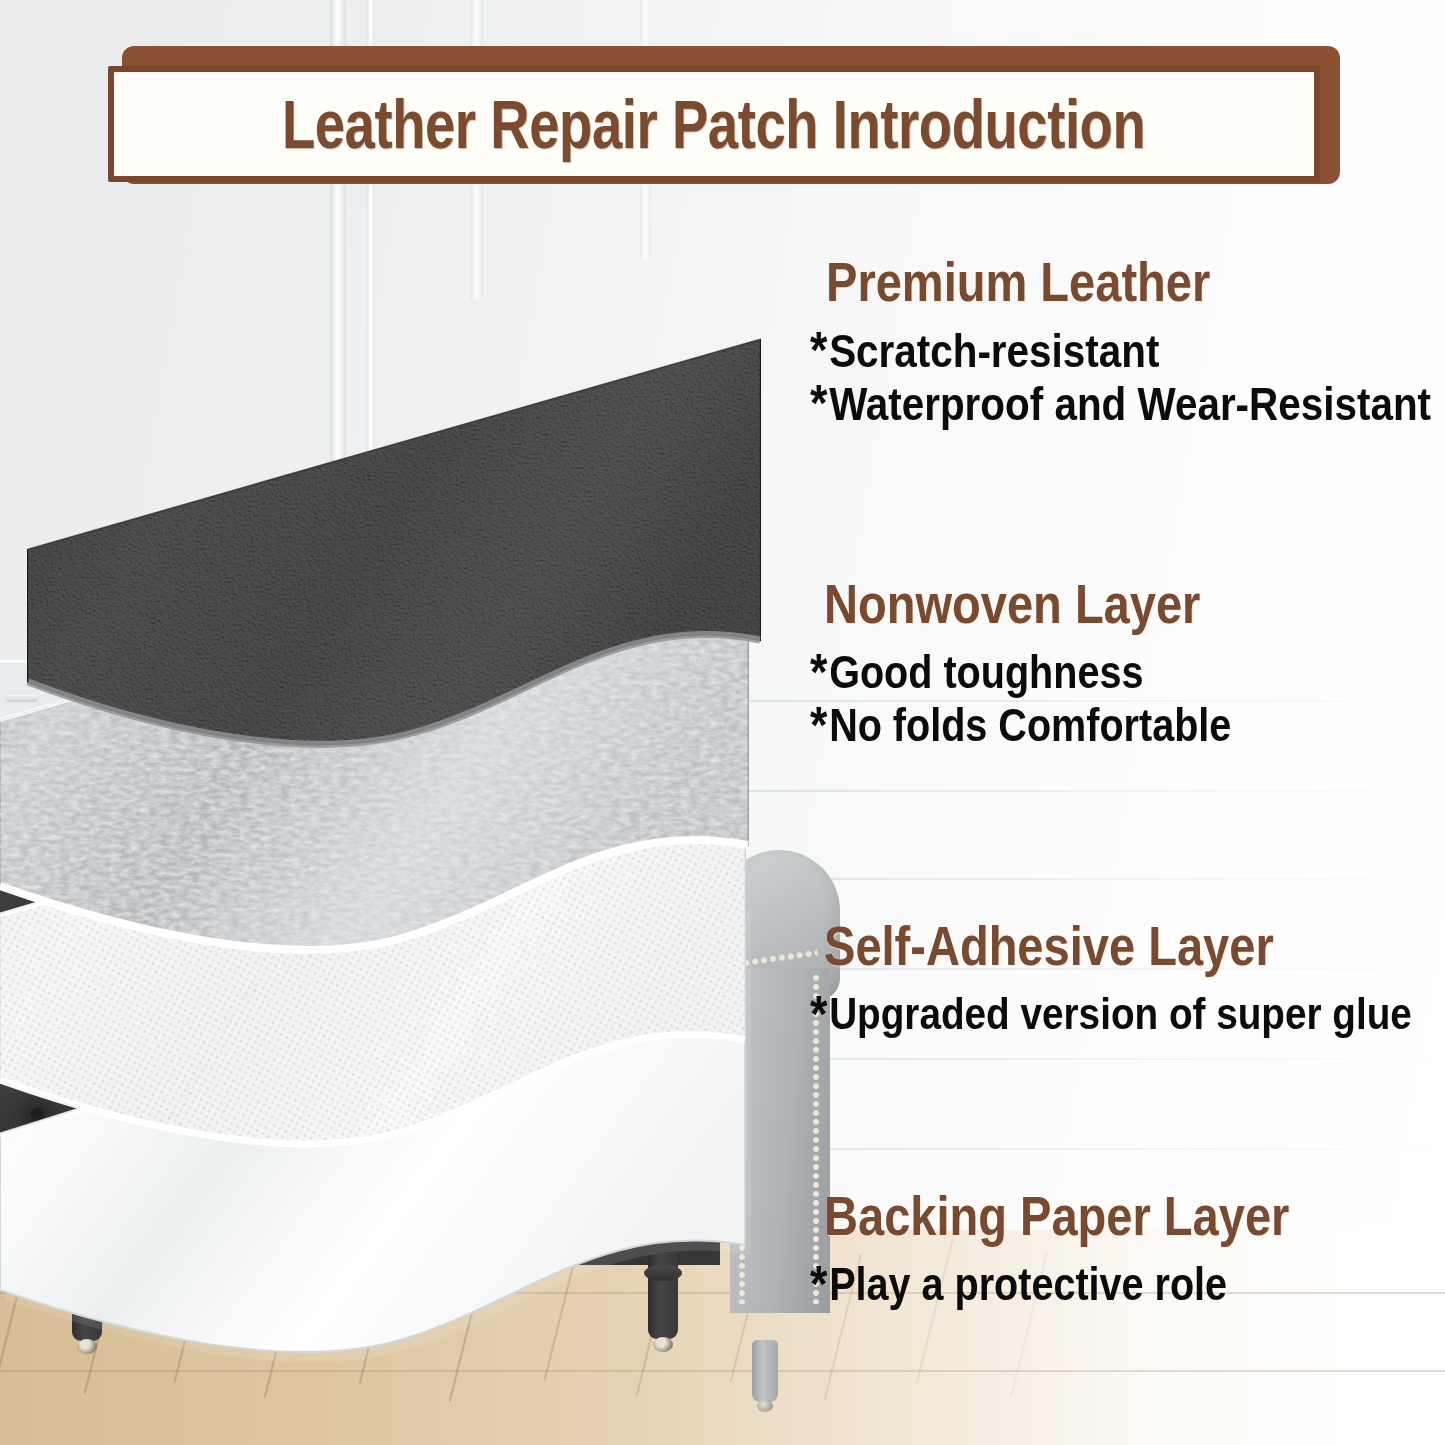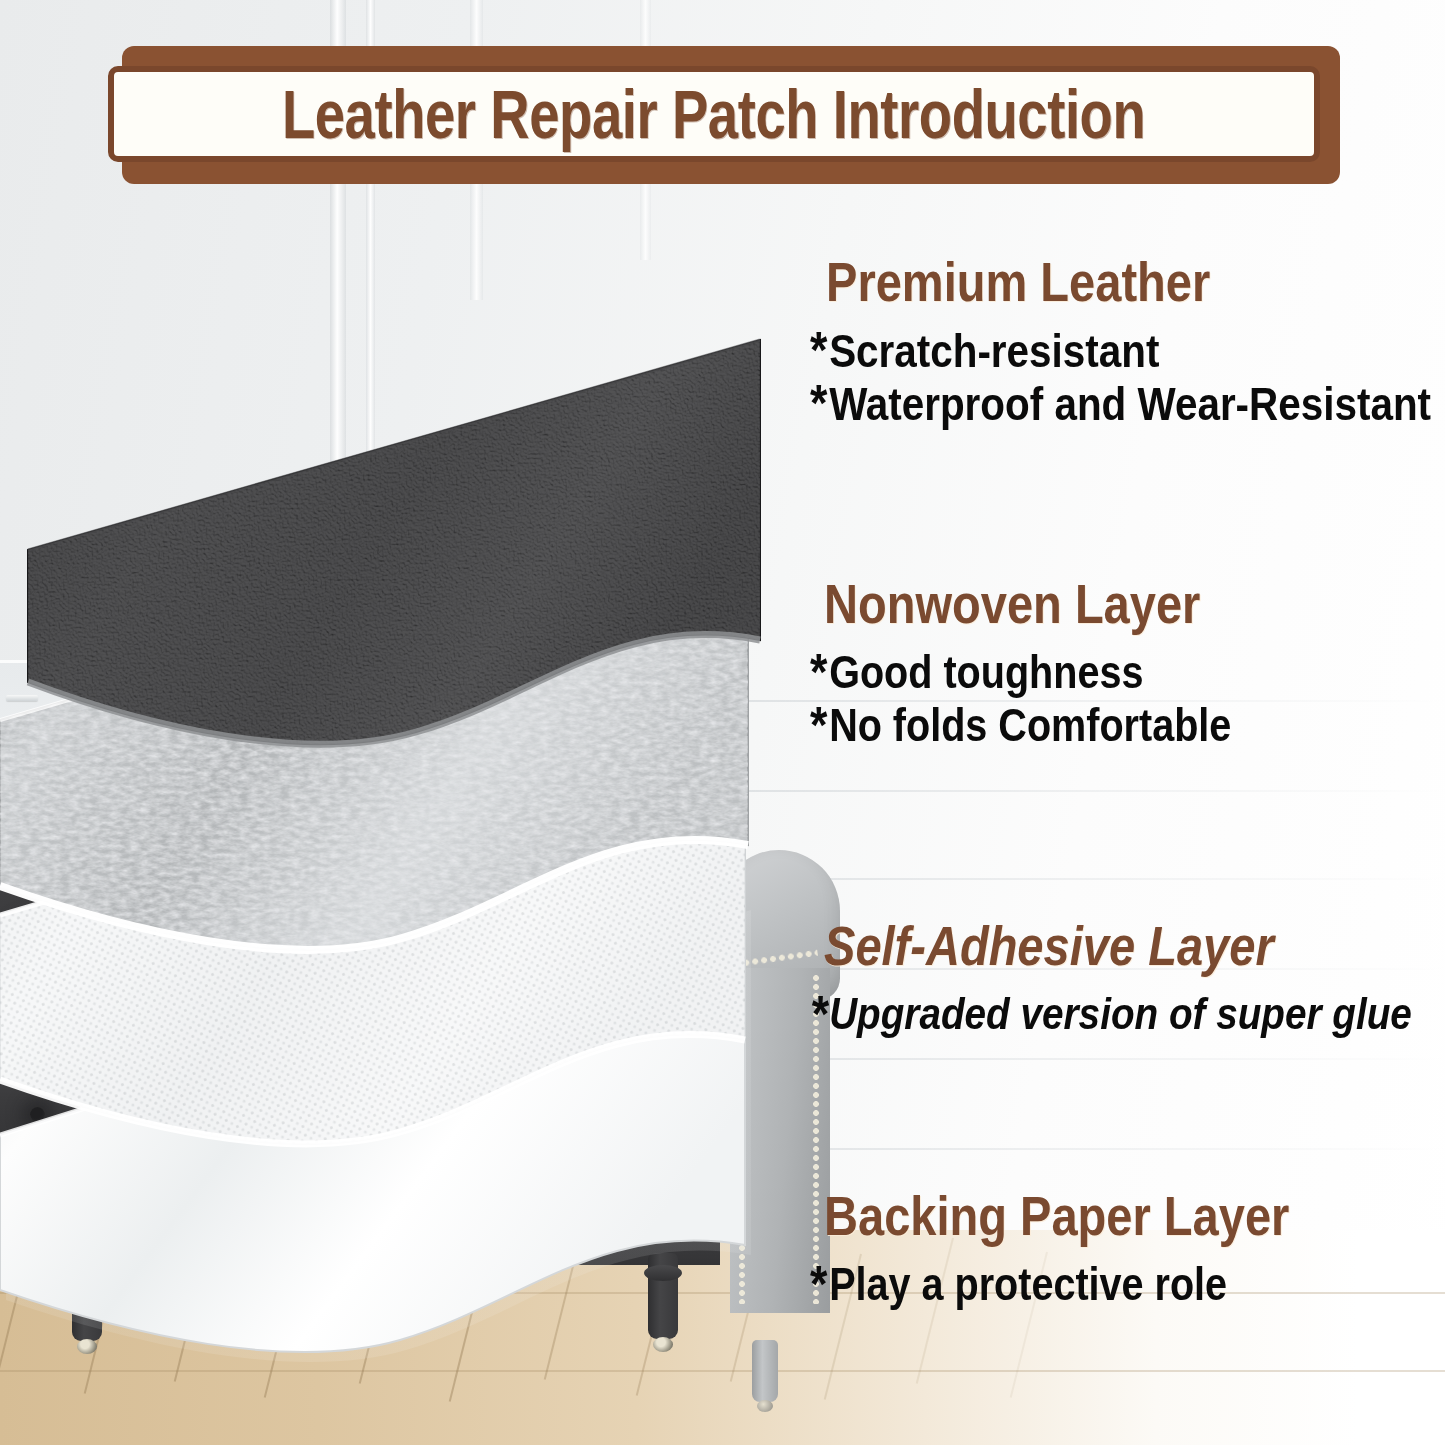--- a/index.html
+++ b/index.html
@@ -156,24 +156,24 @@
   
   .title-banner {
     position:absolute; left:108px; top:52px; width:1232px; height:142px;
   }
   .banner-shadow {
     position:absolute; left:14px; top:-6px; width:1218px; height:138px;
     background:#8a5232;
     border-radius:12px;
   }
   .banner-box {
-    position:absolute; left:0; top:14px; width:1212px; height:96px;
+    position:absolute; left:0; top:14px; width:1212px; height:116px;
     background:#fefdf8;
     border:6px solid #7a472c;
-    border-radius:10px;
+    border-radius:2px;
     display:flex; align-items:center; justify-content:center;
   }
   .banner-text {
     font-family:"Liberation Sans Narrow","Liberation Sans", sans-serif;
     font-weight:bold;
     font-size:68px;
     letter-spacing:-0.5px;
     color:#7c4b2e;
     transform:scaleX(.80);
     transform-origin:center;
@@ -215,21 +215,21 @@
   .bullet .btxt { font-size:46px; }
 
   
   .feature.f1 { top:254px; }
   .feature.f1 h2 { margin-left:16px; }
   .feature.f1 .bullet .btxt { font-size:47px; }
 
   .feature.f2 { top:576px; }
   .feature.f2 h2 { margin-left:14px; }
 
-  .feature.f3 { top:918px;font-style:italic; }
+  .feature.f3 { top:918px; }
   .feature.f3 h2 { margin-left:14px; }
   .feature.f3 .bullet .btxt { font-size:45px; }
 
   .feature.f4 { top:1188px; }
   .feature.f4 h2 { margin-left:14px; }
 </style>
 </head>
 <body>
 
 <div id="stage">

